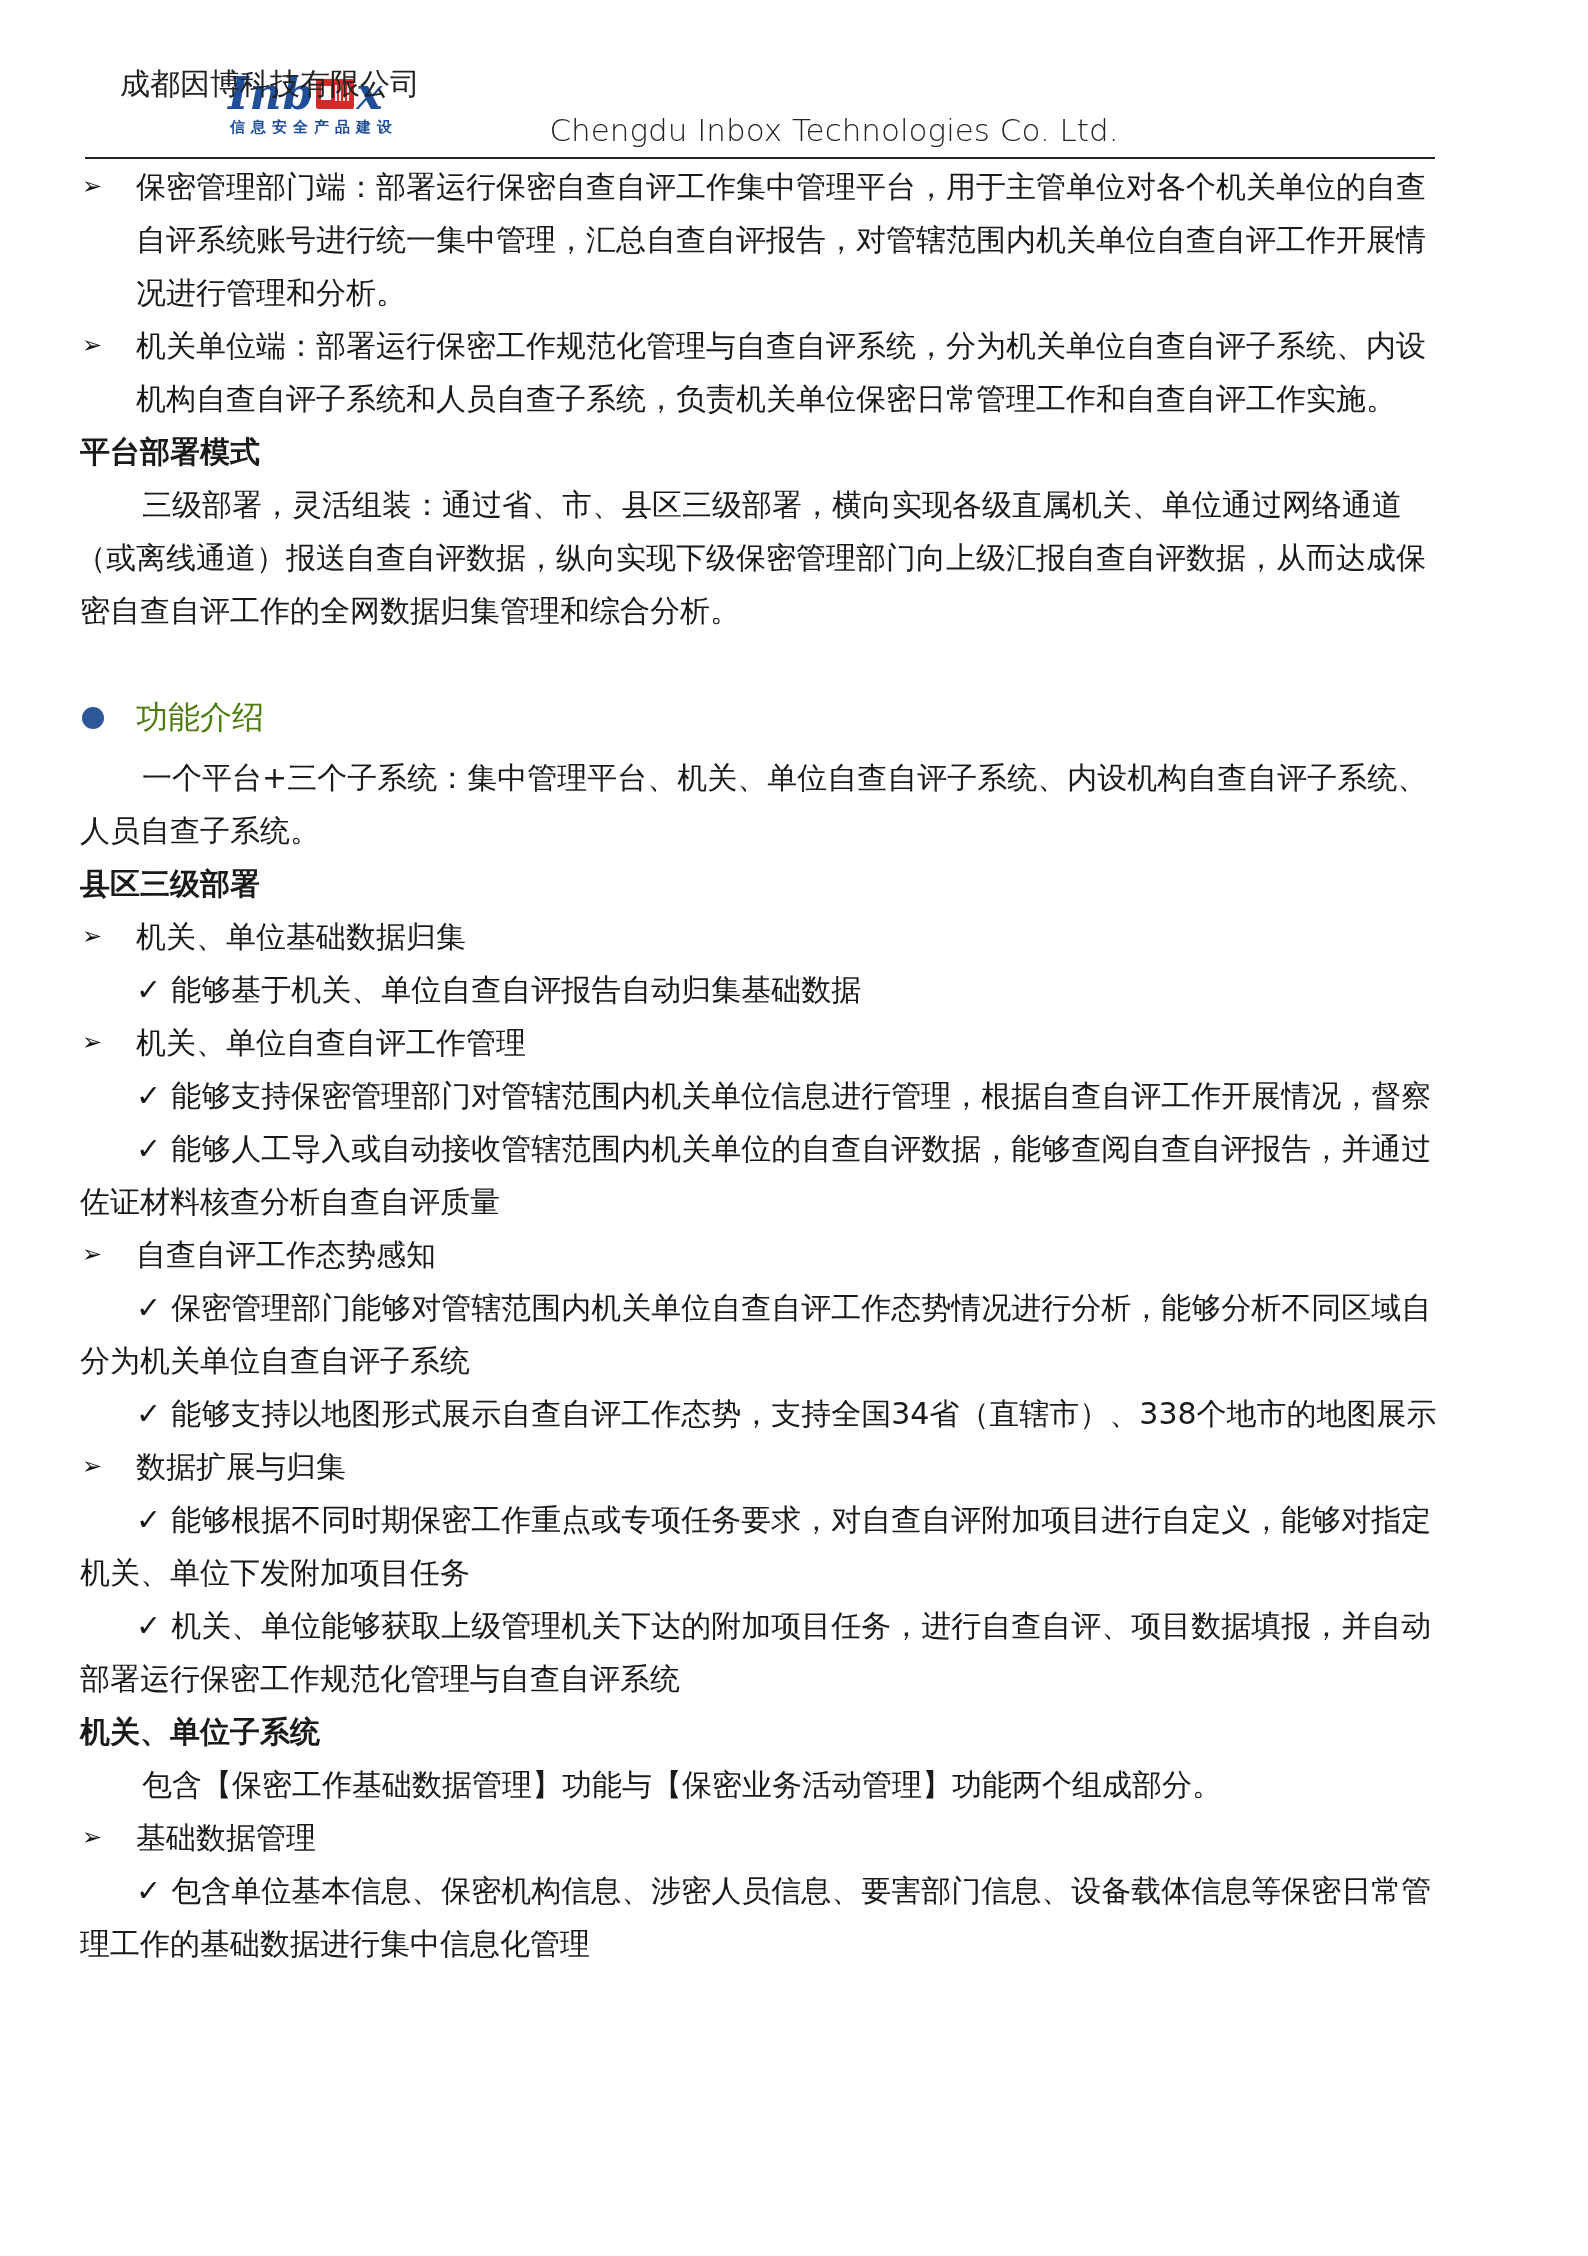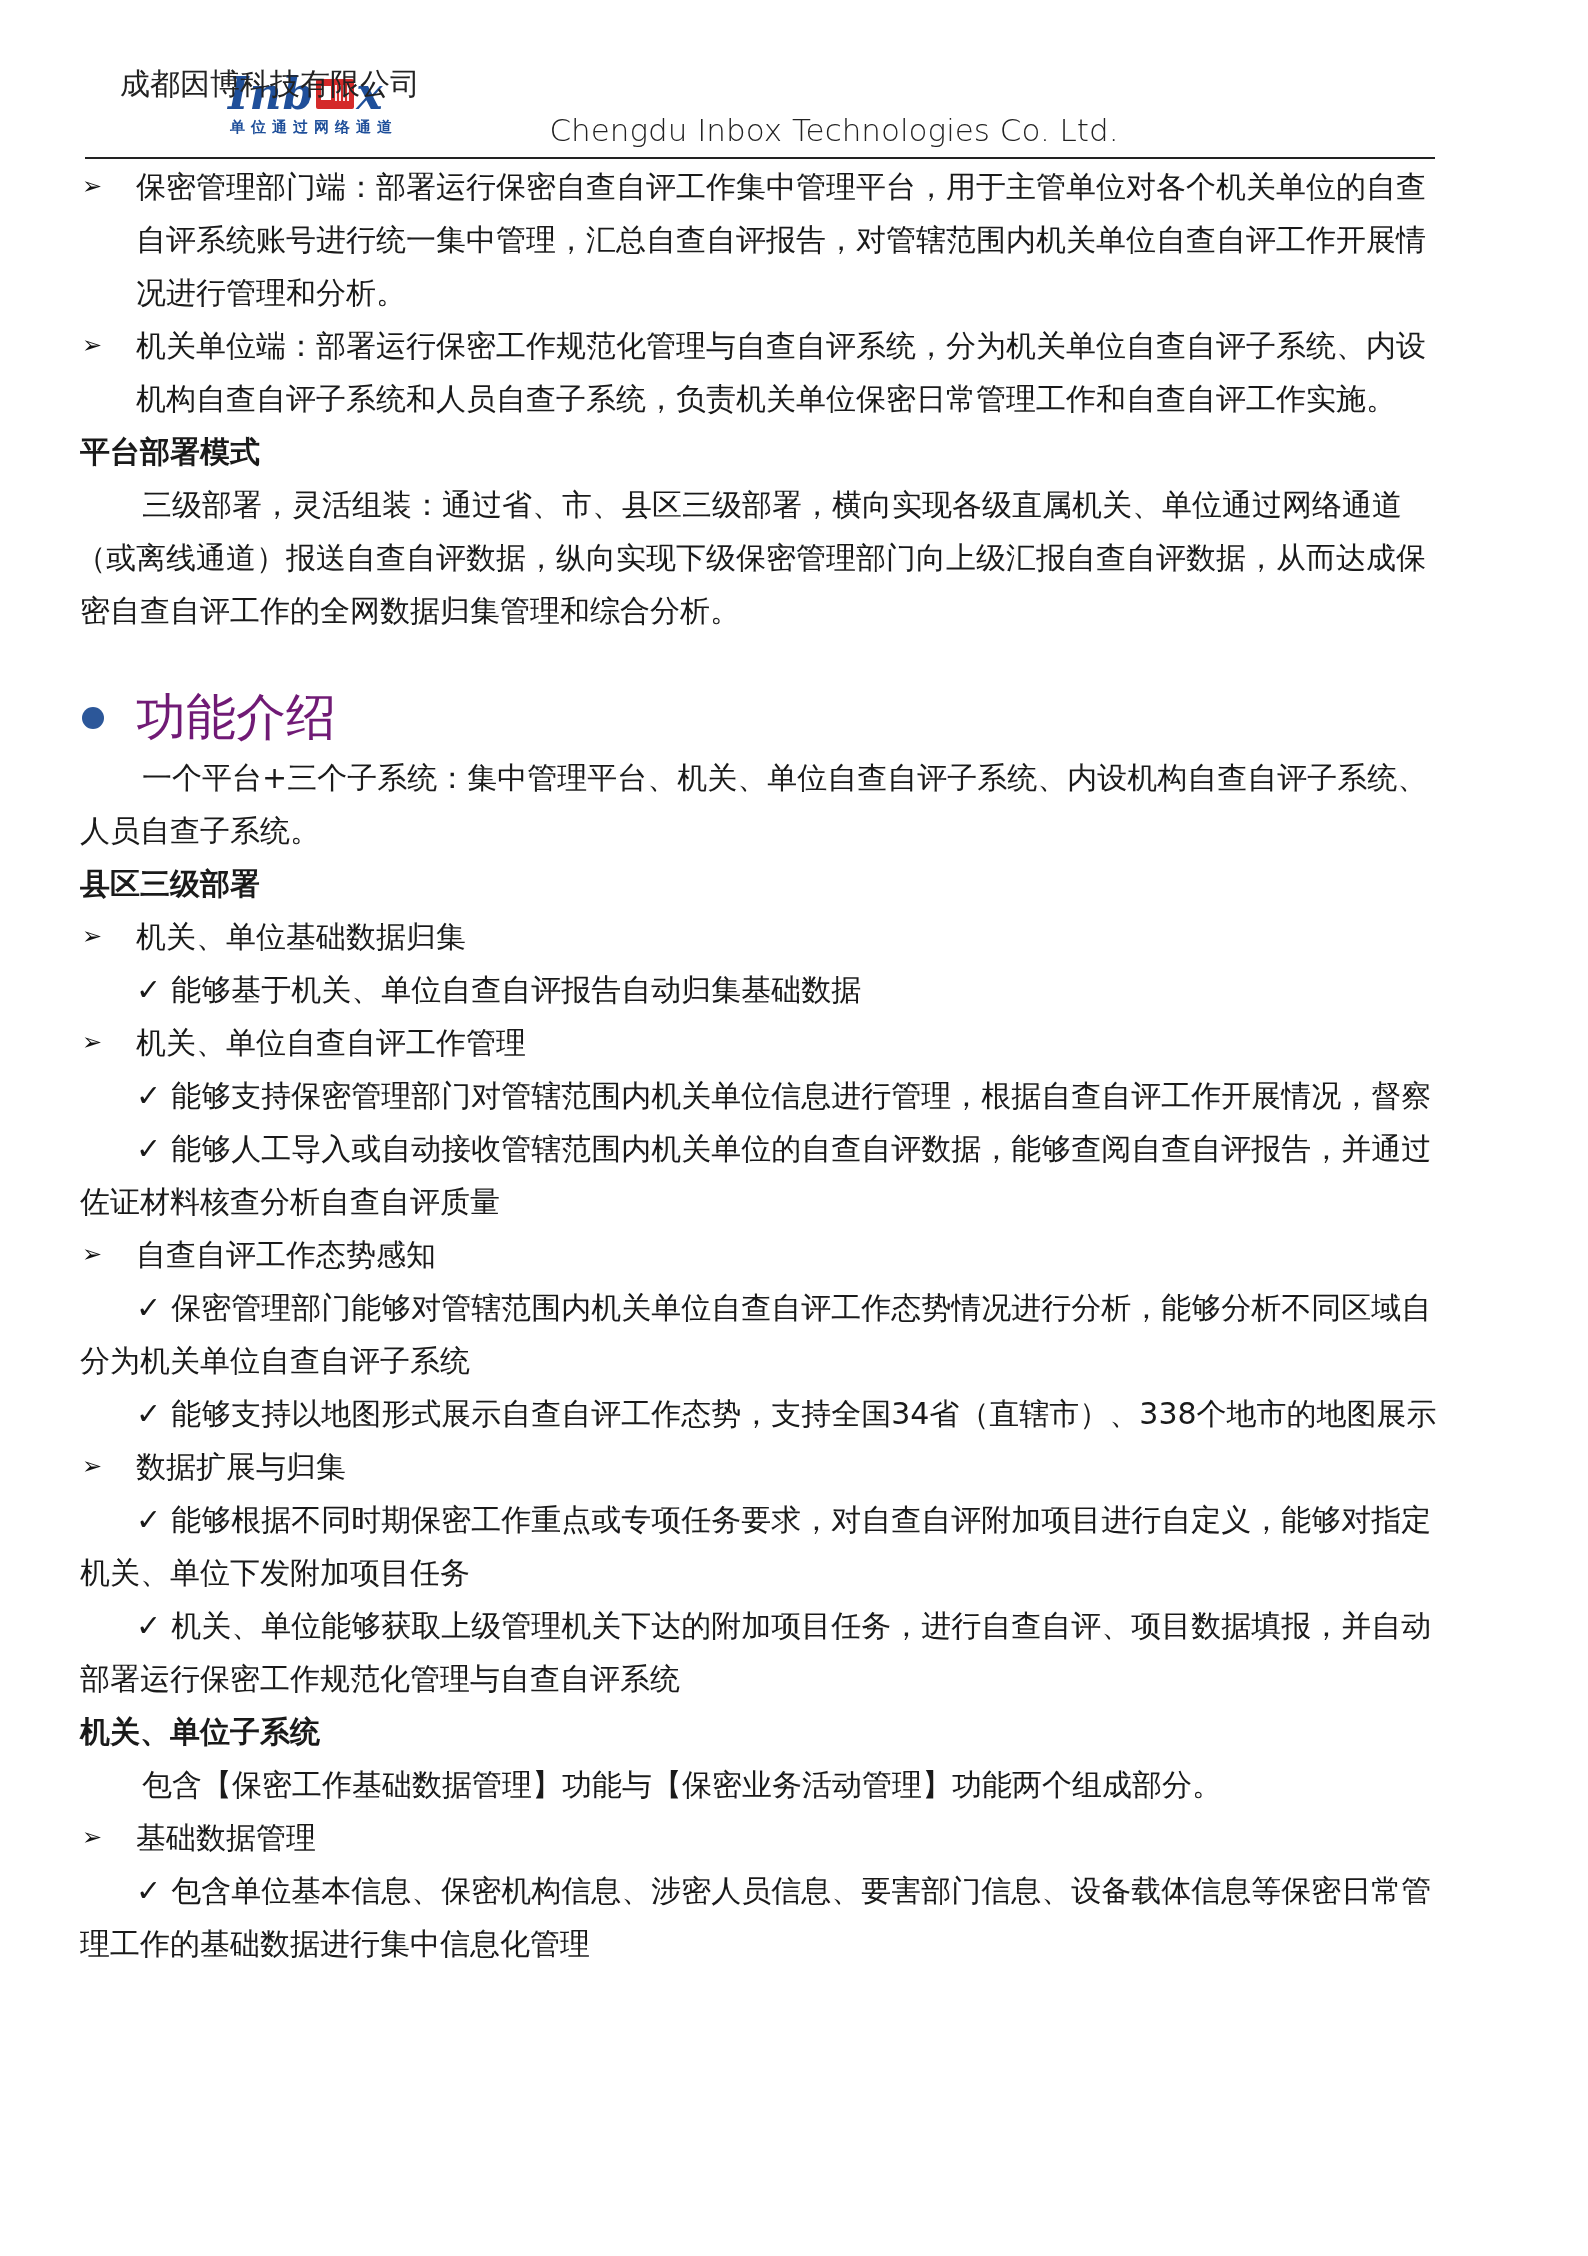--- a/index.html
+++ b/index.html
@@ -25,30 +25,30 @@
 
   .content { position: absolute; left: 80px; top: 160px; width: 1440px; }
   .line { position: relative; font-size: 30px; line-height: 53px; white-space: nowrap; }
   .arrow-item { padding-left: 56px; }
   .arrow-icon { position: absolute; left: 2px; top: 0; font-size: 24px; color: #111; }
   .arrow-cont { padding-left: 56px; }
   .bold-heading { font-weight: bold; }
   .indent { padding-left: 62px; }
   .check-item { padding-left: 56px; }
   .check-icon { margin-right: 10px; }
-  .section-title { position: relative; font-size: 50px; line-height: 68px; color: #701a75; padding-left: 56px; margin-top: 40px; }
+  .section-title { position: relative; font-size: 32px; line-height: 68px; color: #4d7c0f; padding-left: 56px; margin-top: 40px; }
   .bullet-dot { position: absolute; left: 2px; top: 24px; width: 22px; height: 22px; border-radius: 50%; background: #2c5799; }
 </style>
 </head>
 <body>
 
 <div class="header">
   <div class="logo">
     <div class="logo-word">Inb<span class="logo-box"></span>x</div>
-    <div class="logo-sub">单位通过网络通道</div>
+    <div class="logo-sub">信息安全产品建设</div>
   </div>
   <div class="company-cn">成都因博科技有限公司</div>
   <div class="company-en">Chengdu Inbox Technologies Co. Ltd.</div>
   <div class="rule"></div>
 </div>
 
 <div class="content">
 
   <div class="line arrow-item">
     <span class="arrow-icon">➢</span>

